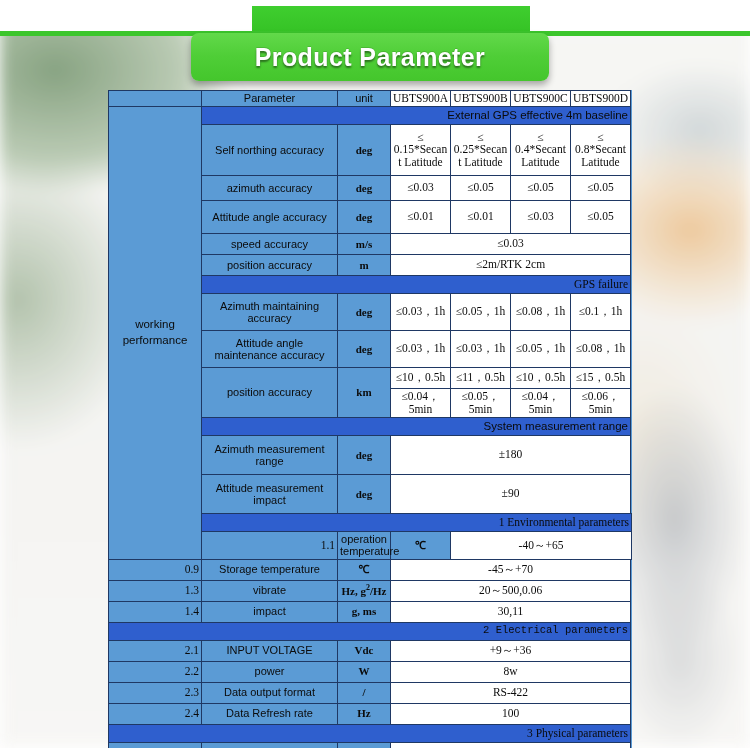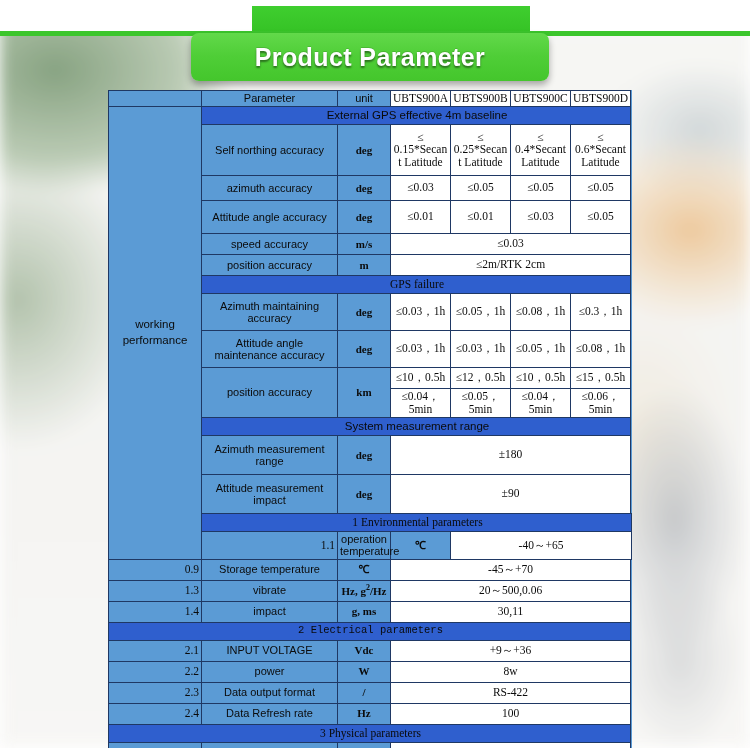--- a/index.html
+++ b/index.html
@@ -82,21 +82,21 @@
   td.lbl{font-family:"Liberation Sans", sans-serif;font-size:11px;}
   td.unit{font-family:"Liberation Serif", serif;font-size:11px;font-weight:bold;}
   td.val{
     background:#ffffff;
     font-family:"Liberation Serif", serif;
     font-size:11.5px;
   }
   td.sect{
     background:#2f5fce;
     color:#0a0a0a;
-    text-align:center;
+    text-align:right;
     font-family:"Liberation Serif", serif;
     font-size:11.5px;
     padding-left:4px;
     height:15px;
   }
   td.sect.sans{font-family:"Liberation Sans", sans-serif;font-size:11.5px;}
   td.sect.mono{font-family:Liberation Mono, monospace;font-size:10.5px;}
   td.num{font-family:"Liberation Serif", serif;font-size:11.5px;text-align:right;}
   .sup{font-size:8px;vertical-align:super;}
   .split{border-collapse:collapse;width:100%;height:100%;}
@@ -162,21 +162,21 @@
             <div>0.25*Secan</div>
             <div>t Latitude</div>
     </td>
     <td class="val">
       <div>≤</div>
             <div>0.4*Secant</div>
             <div>Latitude</div>
     </td>
     <td class="val">
       <div>≤</div>
-            <div>0.6*Secant</div>
+            <div>0.8*Secant</div>
             <div>Latitude</div>
     </td>
   </tr>
 
   <tr>
     <td class="lbl" style="height:22px">azimuth accuracy</td>
     <td class="unit">deg</td>
     <td class="val">≤0.03</td>
     <td class="val">≤0.05</td>
     <td class="val">≤0.05</td>
@@ -207,21 +207,21 @@
   <tr>
     <td class="sect" colspan="6">GPS failure</td>
   </tr>
 
   <tr>
     <td class="lbl" style="height:34px">Azimuth maintaining accuracy</td>
     <td class="unit">deg</td>
     <td class="val">≤0.03，1h</td>
     <td class="val">≤0.05，1h</td>
     <td class="val">≤0.08，1h</td>
-    <td class="val">≤0.3，1h</td>
+    <td class="val">≤0.1，1h</td>
   </tr>
 
   <tr>
     <td class="lbl" style="height:34px">Attitude angle maintenance accuracy</td>
     <td class="unit">deg</td>
     <td class="val">≤0.03，1h</td>
     <td class="val">≤0.03，1h</td>
     <td class="val">≤0.05，1h</td>
     <td class="val">≤0.08，1h</td>
   </tr>
@@ -241,21 +241,21 @@
                     <div>5min</div>
                   </td>
                 </tr>
               </tbody>
             </table>
     </td>
     <td class="val nopad">
       <table class="split">
               <tbody>
                 <tr>
-                  <td>≤12，0.5h</td>
+                  <td>≤11，0.5h</td>
                 </tr>
       <tr>
                   <td>
                     <div>≤0.05，</div>
                     <div>5min</div>
                   </td>
                 </tr>
               </tbody>
             </table>
     </td>

